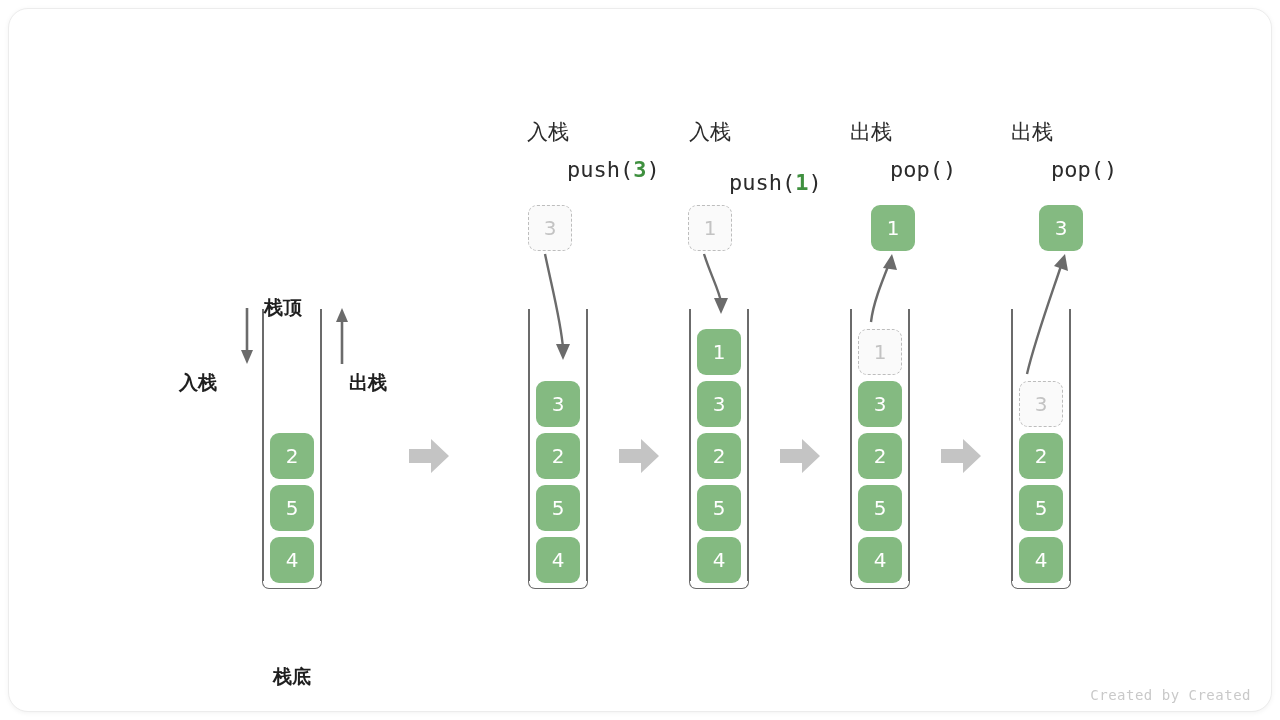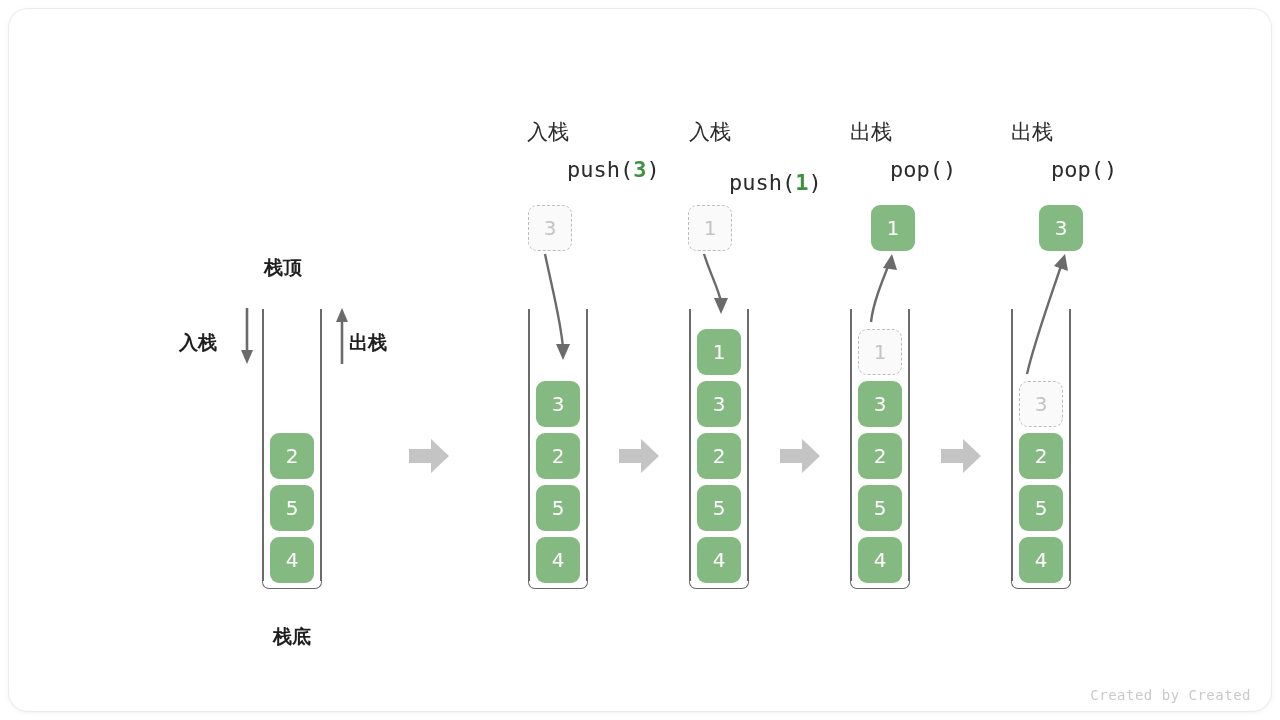--- a/index.html
+++ b/index.html
@@ -53,20 +53,21 @@
     white-space: pre;
   }
 
   
   .cjk-label {
     font-family: "DejaVu Sans", sans-serif;
     font-weight: 700;
     font-size: 19px;
     color: #1f1f1f;
     white-space: nowrap;
+    margin-top: 40px;
   }
   .op-label {
     font-family: "DejaVu Sans", sans-serif;
     font-size: 21px;
     color: #2b2b2b;
     white-space: nowrap;
     line-height: 38px;
   }
   .op-code {
     font-family: "DejaVu Sans Mono", monospace;

